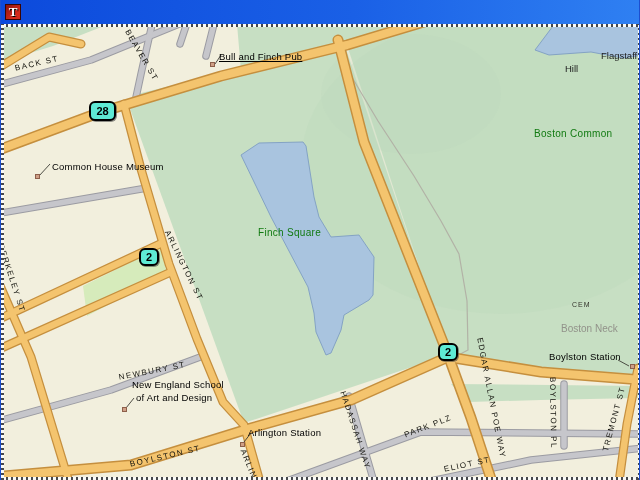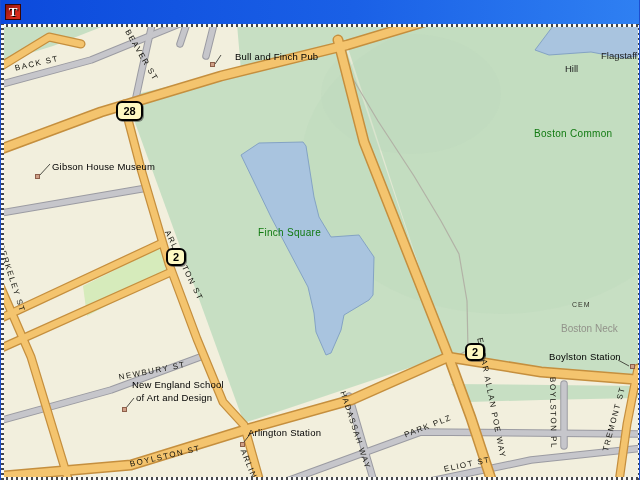--- a/index.html
+++ b/index.html
@@ -44,24 +44,24 @@
     position:absolute; white-space:nowrap; transform-origin:0 0; z-index:3;
     font-family:"Liberation Sans", sans-serif; pointer-events:none;
   }
   .street { font-size:8px; letter-spacing:1.5px; color:#15150f; }
   .poi    { font-size:9.5px; letter-spacing:0.2px; color:#000; }
   .park   { font-size:10px; letter-spacing:0.3px; color:#117a11; }
   .place  { font-size:9.5px; color:#1c1c1c; }
   .neck   { font-size:10px; color:#92928a; }
   .small  { font-size:7px; letter-spacing:1px; color:#33332b; }
   .shield {
-    position:absolute; z-index:4; background:#fef9c3; border:2px solid #000;
+    position:absolute; z-index:4; background:#5eead4; border:2px solid #000;
     border-radius:6px; box-shadow:1px 1px 0 rgba(60,60,60,.55);
     display:flex; align-items:center; justify-content:center;
-    font:bold 11px "Liberation Sans", sans-serif; color:#000;margin-left:27px;
+    font:bold 11px "Liberation Sans", sans-serif; color:#000;
   }
   .marker {
     position:absolute; z-index:3; width:5px; height:5px;
     background:#cf9f86; border:1px solid #8d5f4a;
   }
 </style>
 </head>
 <body>
 
 <div class="window">
@@ -170,22 +170,22 @@
       <span class="lbl street" style="left: 442px; top: 441px; transform: rotate(-12deg);">ELIOT ST</span>
       <span class="lbl street" style="left: 483px; top: 313px; transform: rotate(79deg);">EDGAR ALLAN POE WAY</span>
       <span class="lbl street" style="left: 556px; top: 353px; transform: rotate(89deg);">BOYLSTON PL</span>
       <span class="lbl street" style="left: 600px; top: 426px; transform: rotate(-75deg);">TREMONT ST</span>
       <span class="lbl place" style="left: 564px; top: 26px; margin-left: 36px;">Flagstaff</span>
       <span class="lbl place" style="left: 564px; top: 39px;">Hill</span>
       <span class="lbl park" style="left: 533px; top: 104px;">Boston Common</span>
       <span class="lbl park" style="left: 257px; top: 203px;">Finch Square</span>
       <span class="lbl neck" style="left: 560px; top: 299px; text-align: right;">Boston Neck</span>
       <span class="lbl small" style="left: 571px; top: 277px;">CEM</span>
-      <span class="lbl poi" style="left: 234px; top: 27px;">Bull and Finch Pub</span>
-      <span class="lbl poi" style="left: 51px; top: 137px;">Gibson House Museum</span>
+      <span class="lbl poi" style="left: 218px; top: 27px; text-decoration: underline;">Bull and Finch Pub</span>
+      <span class="lbl poi" style="left: 51px; top: 137px;">Common House Museum</span>
       <span class="lbl poi" style="left: 131px; top: 355px;">New England School</span>
       <span class="lbl poi" style="left: 135px; top: 368px;">of Art and Design</span>
       <span class="lbl poi" style="left: 247px; top: 403px;">Arlington Station</span>
       <span class="lbl poi" style="left: 548px; top: 327px; text-align: right;">Boylston Station</span>
       <div class="shield" style="left: 88px; top: 77px; width: 27px; height: 20px;">28</div>
       <div class="shield" style="left: 138px; top: 224px; width: 20px; height: 18px;">2</div>
       <div class="shield" style="left: 437px; top: 319px; width: 20px; height: 18px;">2</div>
       <div class="marker" style="left: 209px; top: 38px;"></div>
       <div class="marker" style="left: 34px; top: 150px;"></div>
       <div class="marker" style="left: 121px; top: 383px;"></div>

